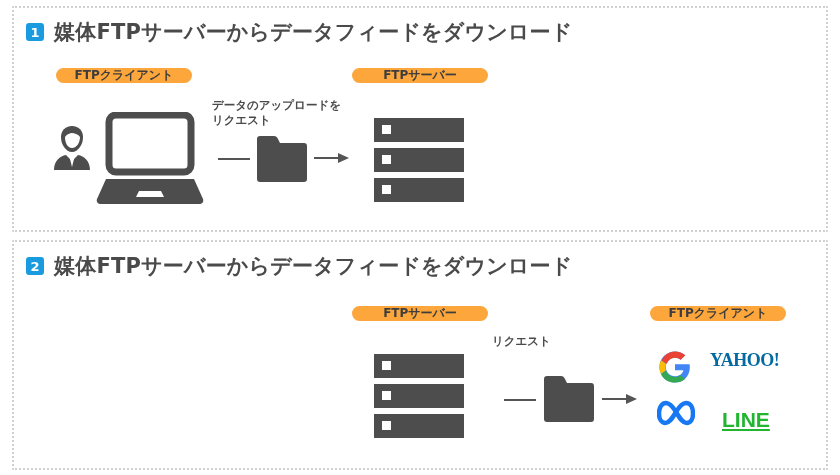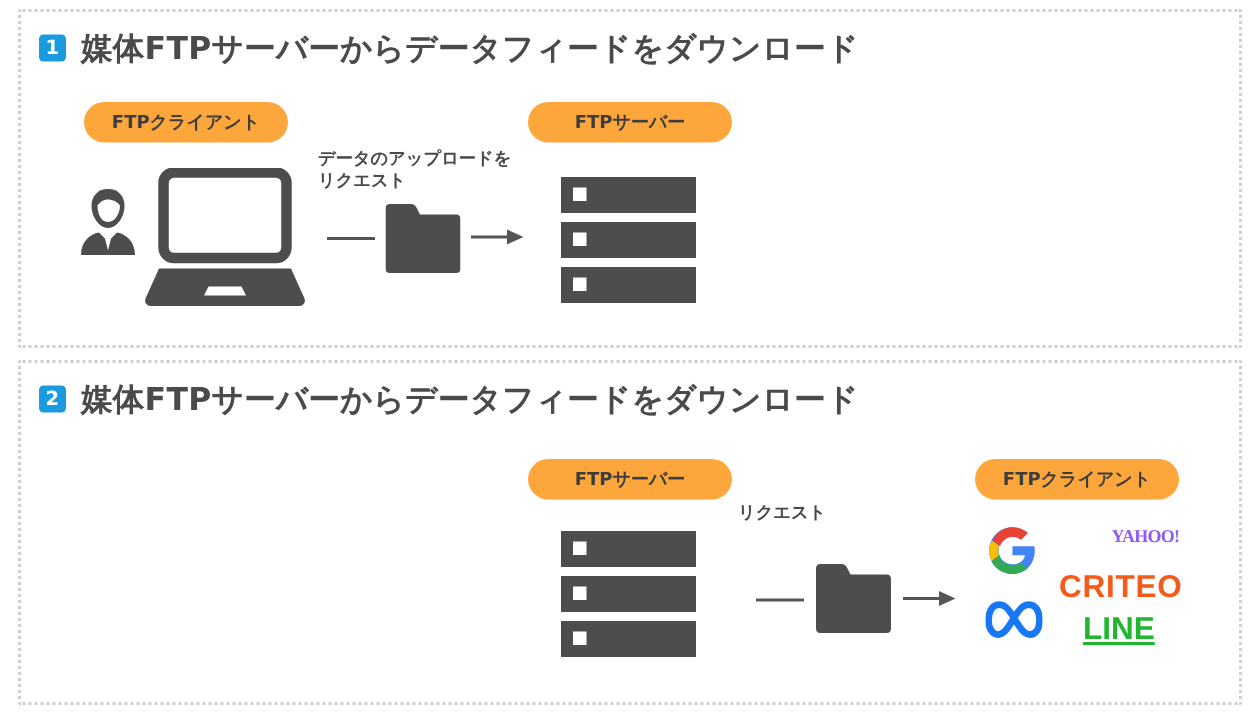--- a/index.html
+++ b/index.html
@@ -2,21 +2,21 @@
 <html><head>
 <meta charset="utf-8">
 <style>
   html,body{margin:0;padding:0;background:#fff;}
   body{width:840px;height:475px;position:relative;overflow:hidden;font-family:"DejaVu Sans","Liberation Sans",sans-serif;color:#4a4a4a;}
   .panel{position:absolute;left:12px;width:816px;border:2px dotted #cfcfcf;border-radius:2px;box-sizing:border-box;}
   #panel1{top:6px;height:226px;}
   #panel2{top:240px;height:230px;}
   .step-title{position:absolute;left:12px;top:10px;display:flex;align-items:center;font-size:21px;font-weight:bold;color:#4a4a4a;letter-spacing:0.2px;}
   .badge{width:18px;height:18px;background:#1a9be0;color:#fff;border-radius:3px;font-size:13px;font-weight:bold;display:flex;align-items:center;justify-content:center;margin-right:10px;}
-  .pill{position:absolute;height:27px;border-radius:14px;background:#fca63c;color:#3d3d3d;font-size:12px;font-weight:bold;display:flex;align-items:center;justify-content:center;}
+  .pill{position:absolute;height:15px;border-radius:14px;background:#fca63c;color:#3d3d3d;font-size:12px;font-weight:bold;display:flex;align-items:center;justify-content:center;}
   .req{position:absolute;font-size:11.5px;font-weight:bold;color:#4a4a4a;text-align:left;line-height:15px;}
   .abs{position:absolute;}
   .line{position:absolute;height:2px;background:#555;}
   .logo-text{position:absolute;font-weight:bold;}
 </style>
 </head>
 <body>
 
 <div class="panel" id="panel1">
   <div class="step-title">
@@ -99,16 +99,15 @@
     <path d="M44.5 20H24v8.5h11.8C34.7 33.9 30.1 37 24 37c-7.2 0-13-5.8-13-13s5.8-13 13-13c3.1 0 5.9 1.1 8.1 2.9l6.4-6.4C34.6 4.1 29.6 2 24 2 11.8 2 2 11.8 2 24s9.8 22 22 22c11 0 21-8 21-22 0-1.3-.2-2.7-.5-4z" fill="#4285F4"></path>
     <path d="M5.3 14.7l7 5.1C14.1 15.1 18.7 11 24 11c3.1 0 5.9 1.1 8.1 2.9l6.4-6.4C34.6 4.1 29.6 2 24 2 15.5 2 8.3 7.2 5.3 14.7z" fill="#EA4335"></path>
     <path d="M24 46c5.5 0 10.4-1.9 14.2-5.1l-6.6-5.4C29.6 37 27 38 24 38c-6 0-11.1-4-12.8-9.5l-7 5.4C7.1 40.9 14.9 46 24 46z" fill="#34A853"></path>
     <path d="M4.2 33.9l7-5.4C10.8 27.1 10.5 25.6 10.5 24s.3-3.1.8-4.5l-7-5.1C2.9 17.3 2 20.6 2 24s.8 6.8 2.2 9.9z" fill="#FBBC05"></path>
   </svg>
 
   <svg class="abs" style="left:643px;top:158px;" width="38" height="26" viewBox="0 0 38 26">
     <path d="M9 3C4.5 3 2 8 2 13.5S4.5 23 8.5 23c3.5 0 6-3.5 10.5-11C23.5 4.5 26 3 29 3c4.5 0 7 4.5 7 10.5S33.5 23 29.5 23c-3.5 0-6-3.5-10.5-11C14.5 4.5 12 3 9 3z" fill="none" stroke="#1877f2" stroke-width="4.5" stroke-linejoin="round"></path>
   </svg>
 
-  <div class="logo-text" style="left:727px;top:108px;font-family:'Liberation Serif','DejaVu Serif',serif;font-size:12px;color:#8b5cf6;letter-spacing:-0.5px;">YAHOO!</div>
-  <div class="logo-text" style="left:692px;top:138px;font-family:'Liberation Sans',sans-serif;font-size:21px;color:#f55a1b;letter-spacing:0.5px;">CRITEO</div>
+  <div class="logo-text" style="left:696px;top:108px;font-family:'Liberation Serif','DejaVu Serif',serif;font-size:18px;color:#0369a1;letter-spacing:-0.5px;">YAHOO!</div>
   <div class="logo-text" style="left:708px;top:166px;font-family:'Liberation Sans',sans-serif;font-size:21px;color:#22b530;text-decoration:underline;">LINE</div>
 </div>
 
 </body></html>

